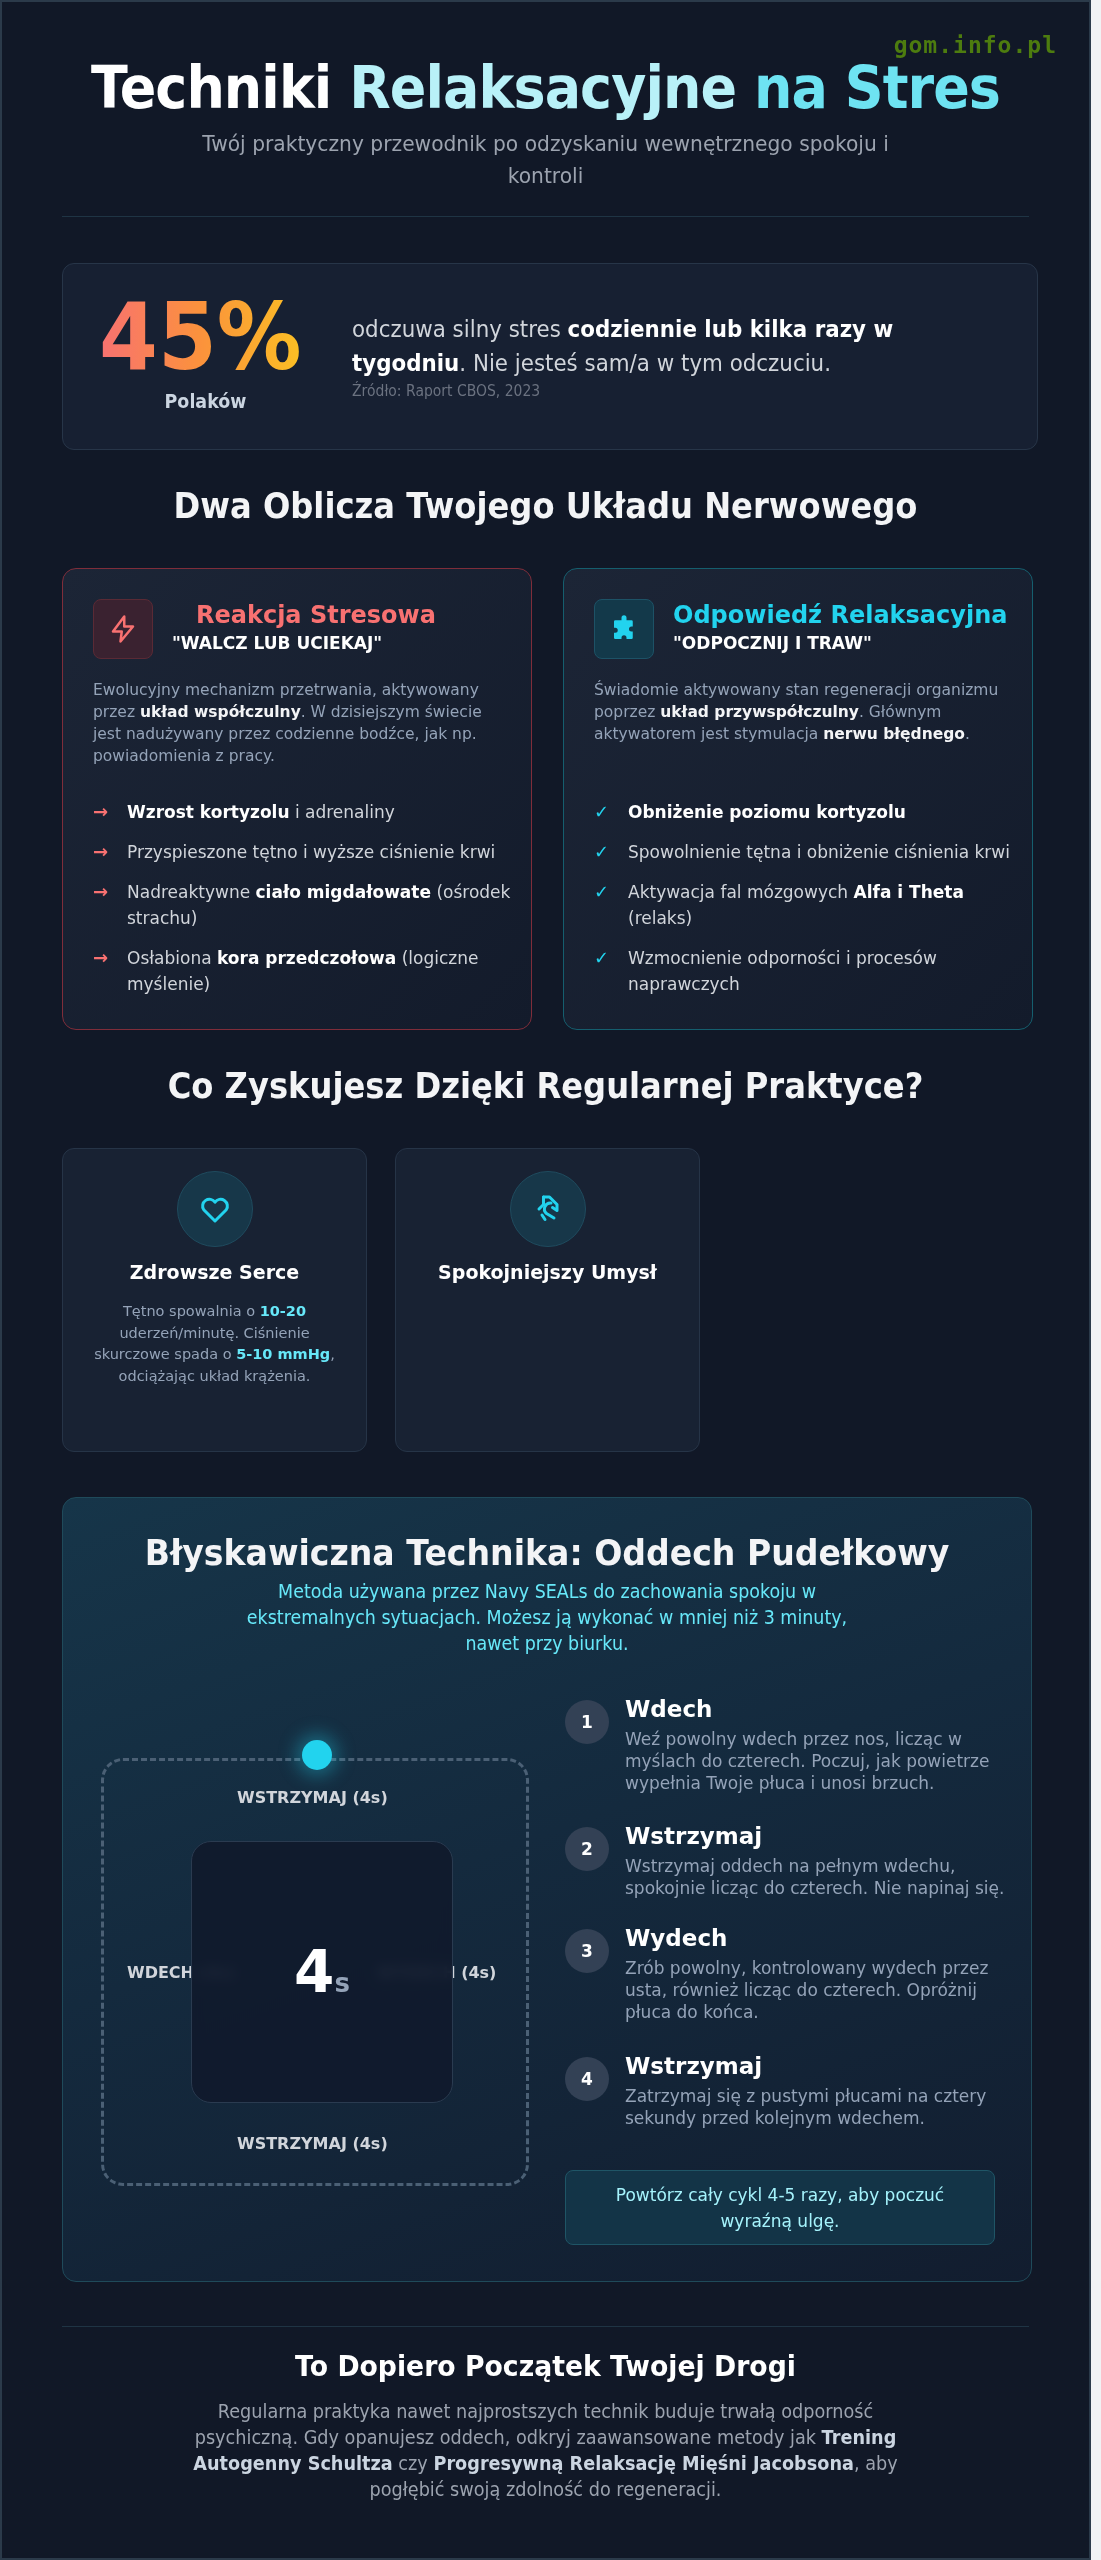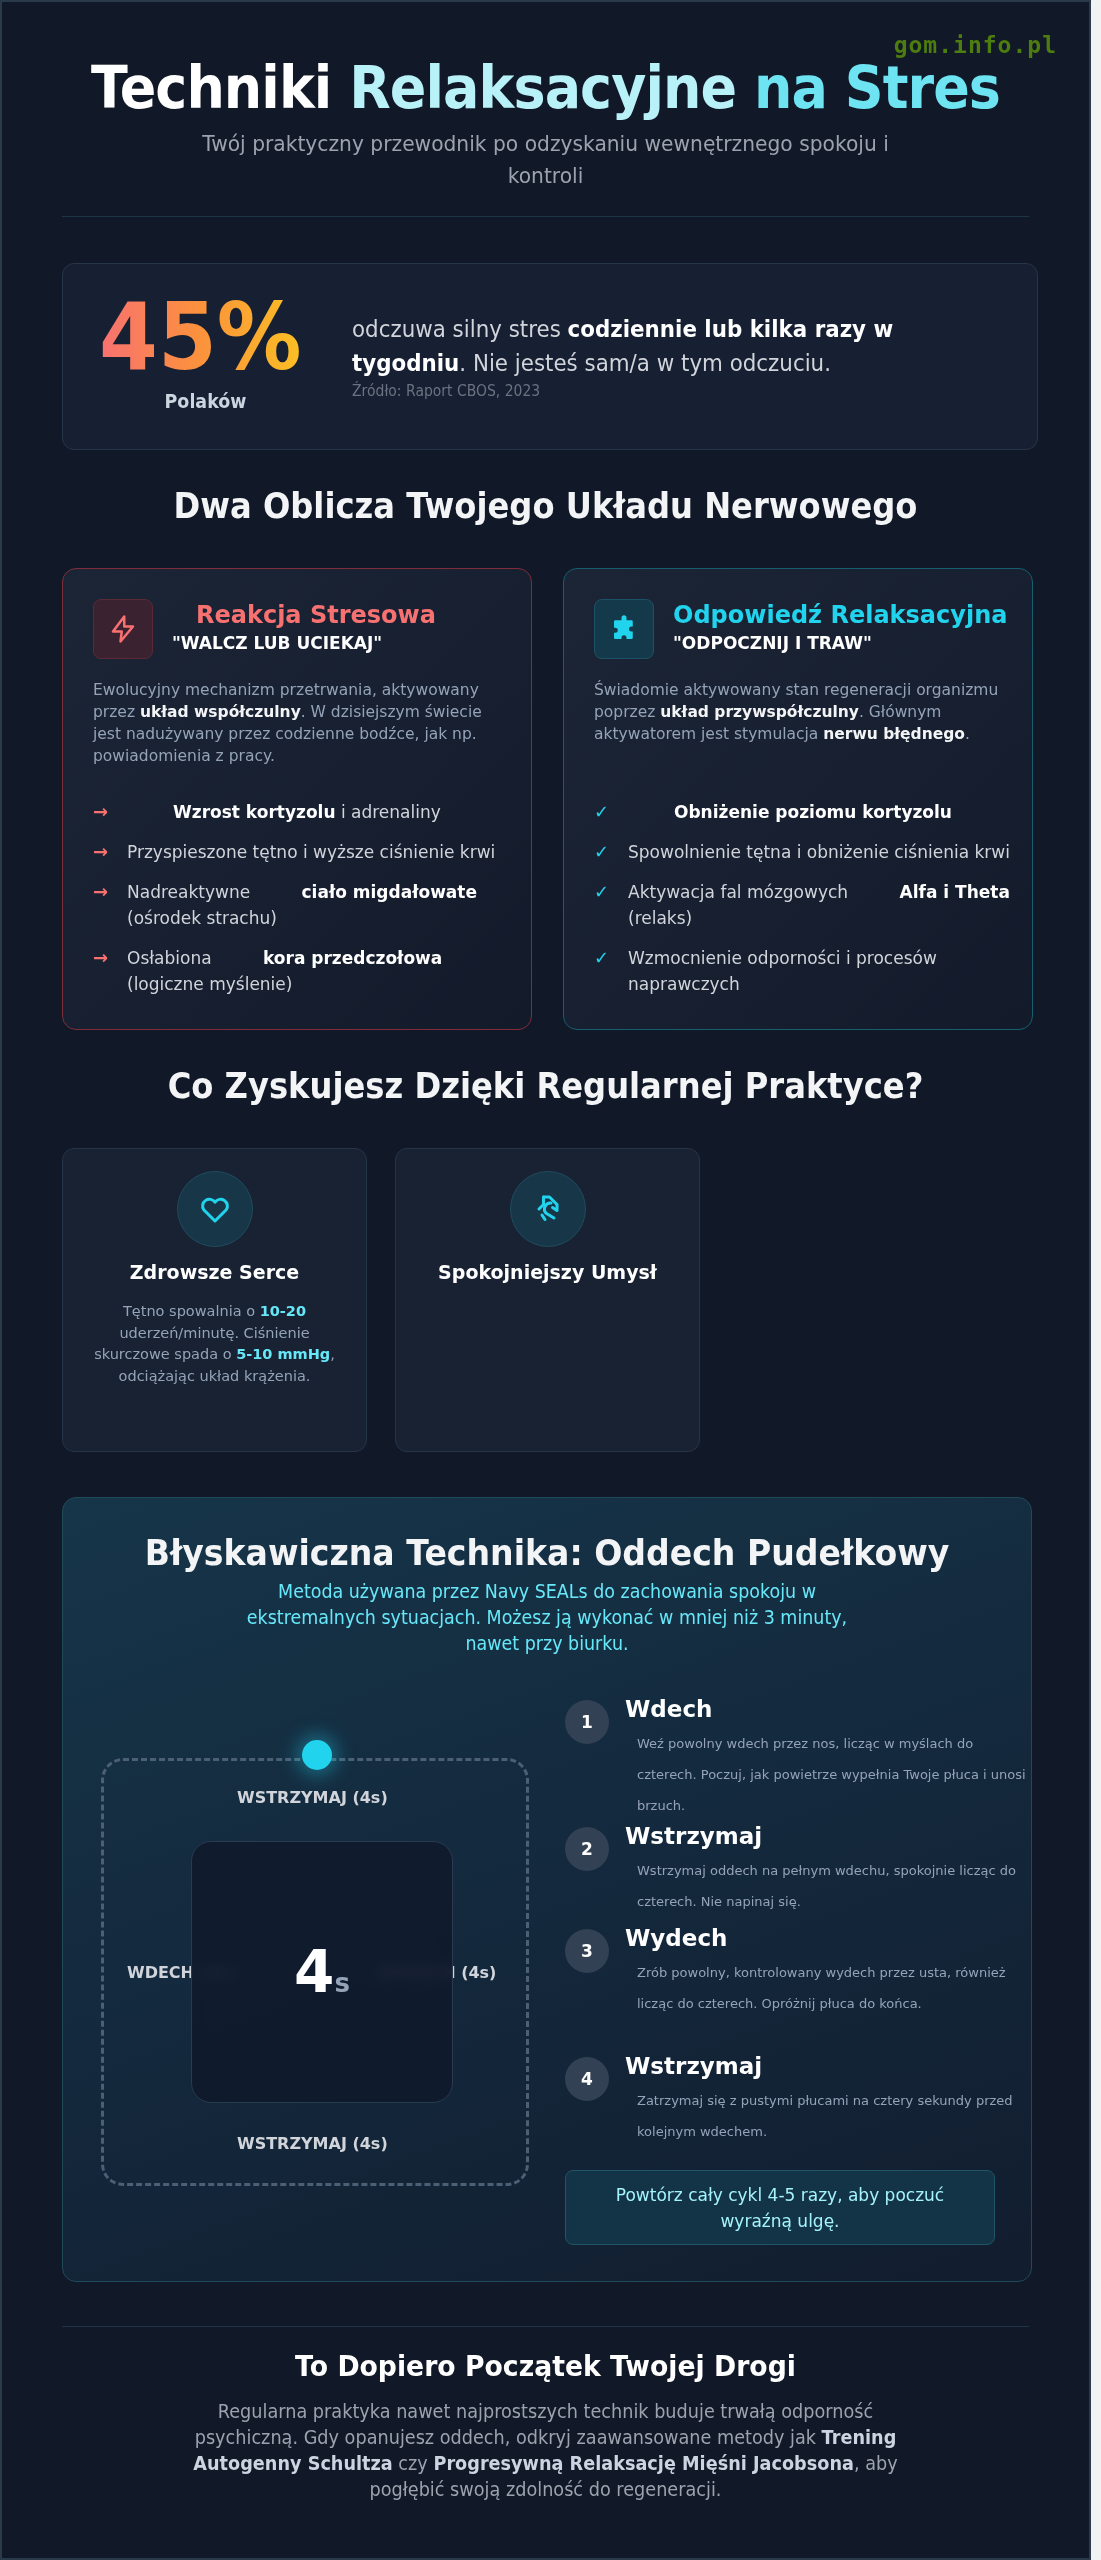--- a/index.html
+++ b/index.html
@@ -60,21 +60,21 @@
   .stress .nerve-icon { background: #3a2230; border: 1px solid #5a2a35; }
   .relax .nerve-icon { background: #13394a; border: 1px solid #1d5266; }
   .nerve-name { position: absolute; left: 109px; top: 32px; font-weight: bold; font-size: 24px; }
   .stress .nerve-name { color: #f87171; margin-left: 24px; }
   .relax .nerve-name { color: #22d3ee; }
   .nerve-tag { position: absolute; left: 109px; top: 64px; font-weight: bold; font-size: 17px; color: #ffffff; }
   .nerve-desc { position: absolute; left: 30px; top: 110px; width: 420px; font-size: 15.5px; line-height: 22px; color: #94a3b8; }
   .nerve-desc b { color: #f3f4f6; }
   .nerve-list { position: absolute; left: 30px; top: 230px; width: 420px; list-style: none; }
   .nerve-list li { position: relative; padding-left: 34px; font-size: 17px; line-height: 26px; color: #d1d5db; margin-bottom: 14px; }
-  .nerve-list li b { color: #ffffff; margin-left: 46px; }
+  .nerve-list li b { color: #ffffff; }
   .nerve-list .bullet { position: absolute; left: 0; top: 0; width: 22px; font-weight: bold; font-size: 18px; }
   .stress .bullet { color: #f87171; }
   .relax .bullet { color: #22d3ee; }
 
   .benefit-card {
     position: absolute; top: 1146px; width: 305px; height: 304px; border-radius: 12px;
     background: #182233; border: 1px solid #263447;
   }
   .benefit-icon { position: absolute; left: 50%; top: 22px; width: 76px; height: 76px; margin-left: -38px; border-radius: 50%; background: #173749; border: 1px solid #1f4b5e; display: flex; align-items: center; justify-content: center; }
   .benefit-title { position: absolute; left: 0; right: 0; top: 112px; text-align: center; font-weight: bold; font-size: 19px; color: #ffffff; }
@@ -98,21 +98,21 @@
     background: rgba(16, 26, 44, 0.93); border: 1px solid #2a3b50;
     backdrop-filter: blur(6px);
   }
   .breath-count { position: absolute; left: 0; right: 0; top: 96px; text-align: center; color: #ffffff; font-weight: bold; }
   .breath-count .num { font-size: 58px; }
   .breath-count .unit { font-size: 26px; color: #94a3b8; }
 
   .step { position: absolute; left: 502px; width: 440px; }
   .step-num { position: absolute; left: 0; top: 4px; width: 44px; height: 44px; border-radius: 50%; background: #334155; color: #ffffff; font-weight: bold; font-size: 17px; display: flex; align-items: center; justify-content: center; }
   .step-title { position: absolute; left: 60px; top: 0; font-weight: bold; font-size: 23px; color: #ffffff; }
-  .step-desc { position: absolute; left: 72px; top: 32px; width: 390px; font-size: 13px; line-height: 31px; color: #94a3b8; }
+  .step-desc { position: absolute; left: 60px; top: 32px; width: 390px; font-size: 17px; line-height: 22px; color: #94a3b8; }
   .repeat-box {
     position: absolute; left: 502px; top: 672px; width: 430px; height: 75px; border-radius: 8px;
     background: #133447; border: 1px solid #1f5566;
     display: flex; align-items: center; justify-content: center; text-align: center;
     padding: 0 16px; font-size: 17px; line-height: 26px; color: #a5f3fc;
   }
 
   .outro-title { position: absolute; left: 0; right: 0; top: 2347px; text-align: center; font-weight: bold; font-size: 29px; color: #ffffff; transform: scaleX(0.92); }
   .outro-text { position: absolute; left: 140px; right: 140px; top: 2396px; text-align: center; font-size: 19px; line-height: 26px; color: #9ca3af; transform: scaleX(0.93); }
   .outro-text b { color: #cbd5e1; }

